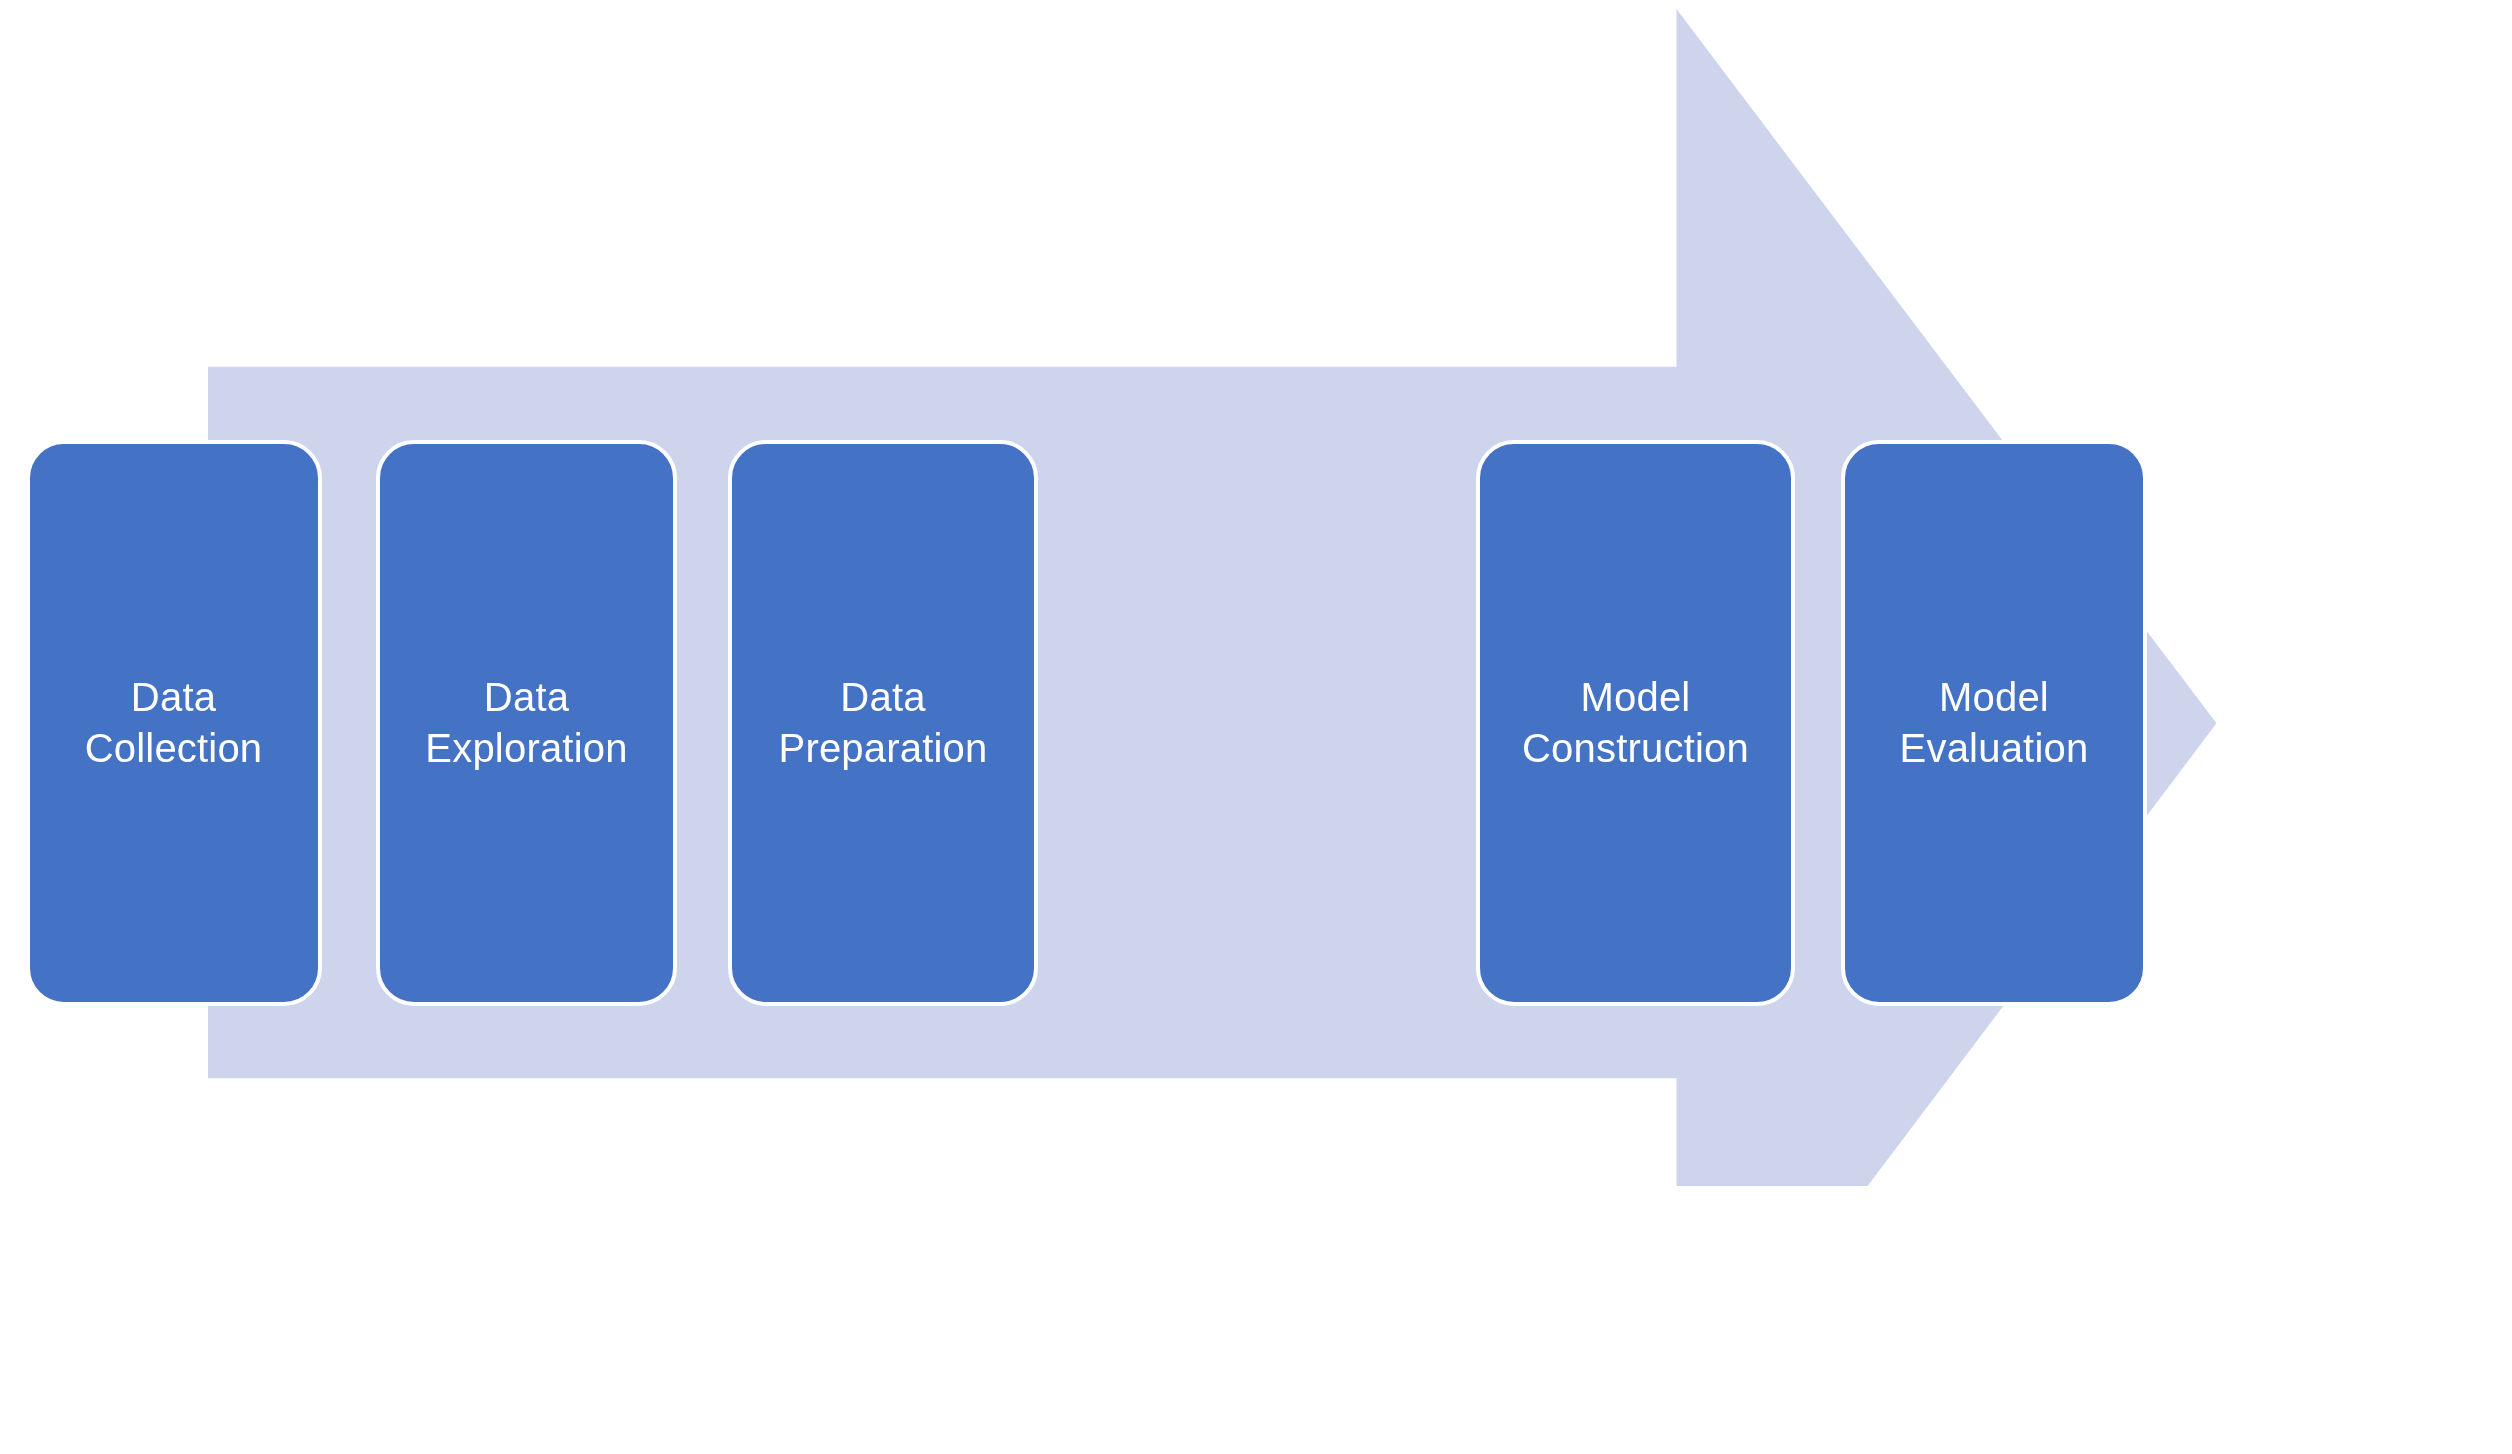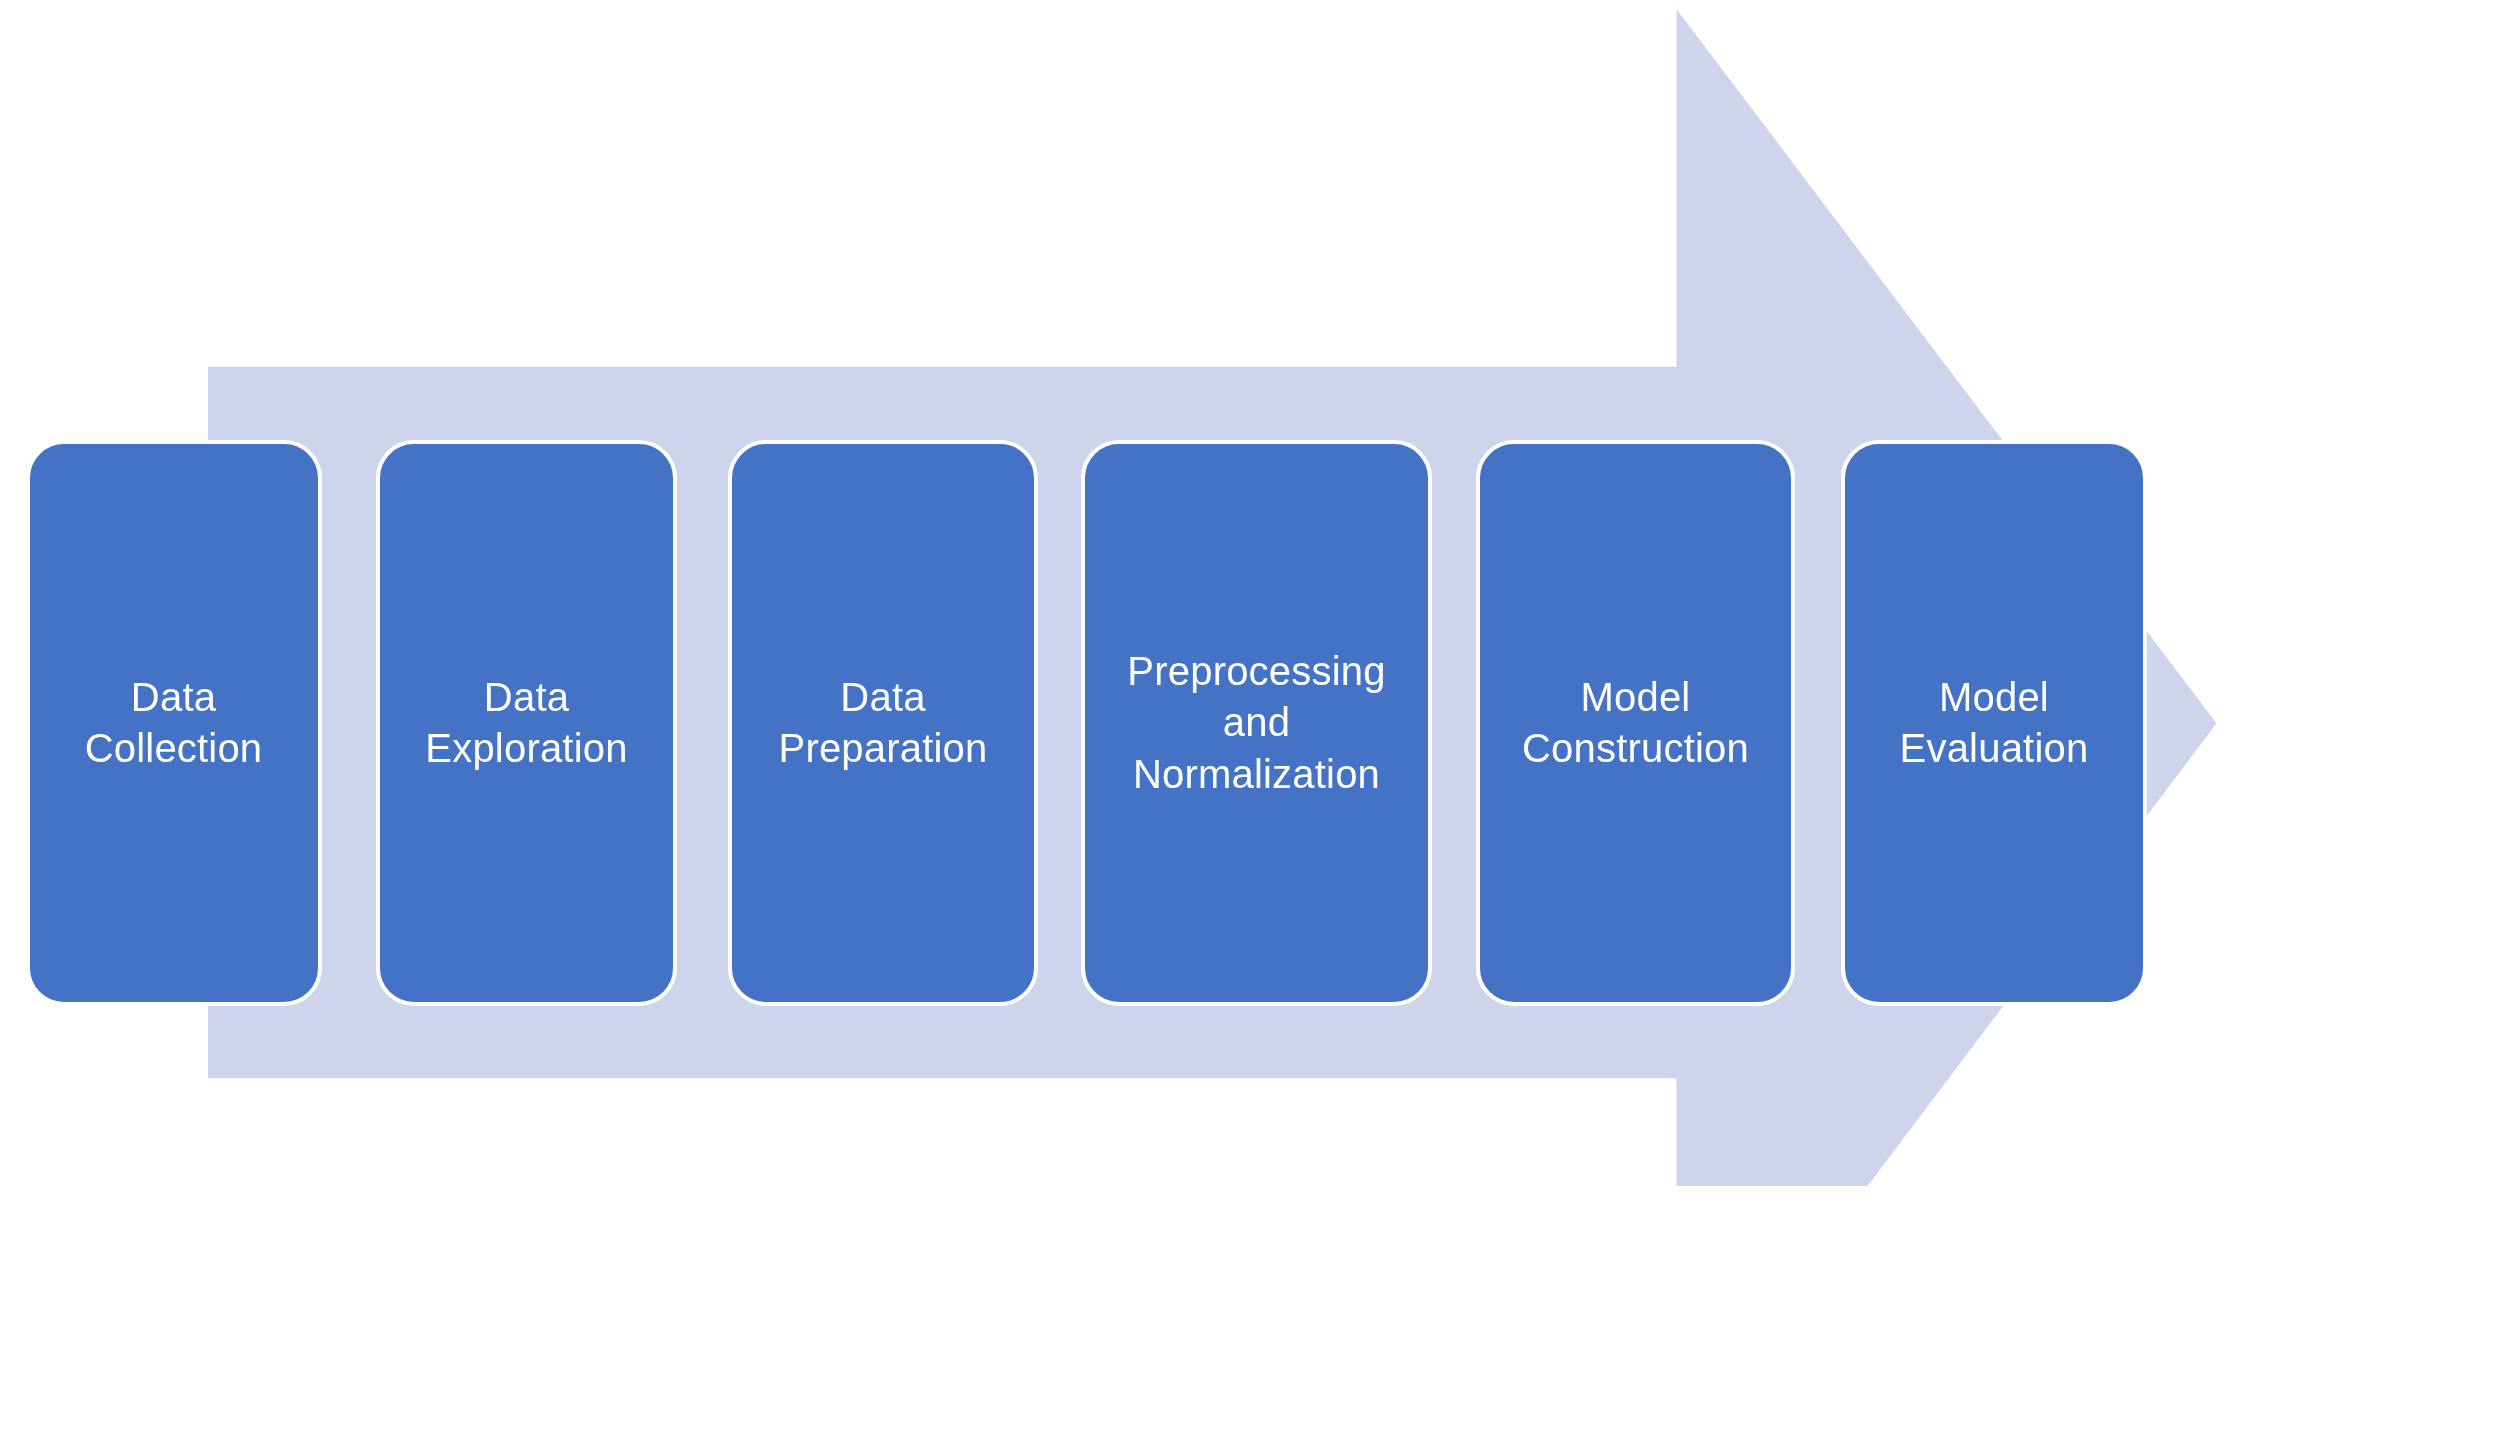--- a/index.html
+++ b/index.html
@@ -64,25 +64,20 @@
   <div class="stage-box" style="left:376px; top:440px; width:301px; height:566px;">
     <span class="stage-label">Data
 Exploration</span>
   </div>
 
   <div class="stage-box" style="left:728px; top:440px; width:310px; height:566px;">
     <span class="stage-label">Data
 Preparation</span>
   </div>
 
-  <div class="stage-box" style="left:1081px; top:440px; width:351px; height:566px;">
-    <span class="stage-label">Preprocessing
-and
-Normalization</span>
-  </div>
 
   <div class="stage-box" style="left:1476px; top:440px; width:319px; height:566px;">
     <span class="stage-label">Model
 Construction</span>
   </div>
 
   <div class="stage-box" style="left:1841px; top:440px; width:306px; height:566px;">
     <span class="stage-label">Model
 Evaluation</span>
   </div>

